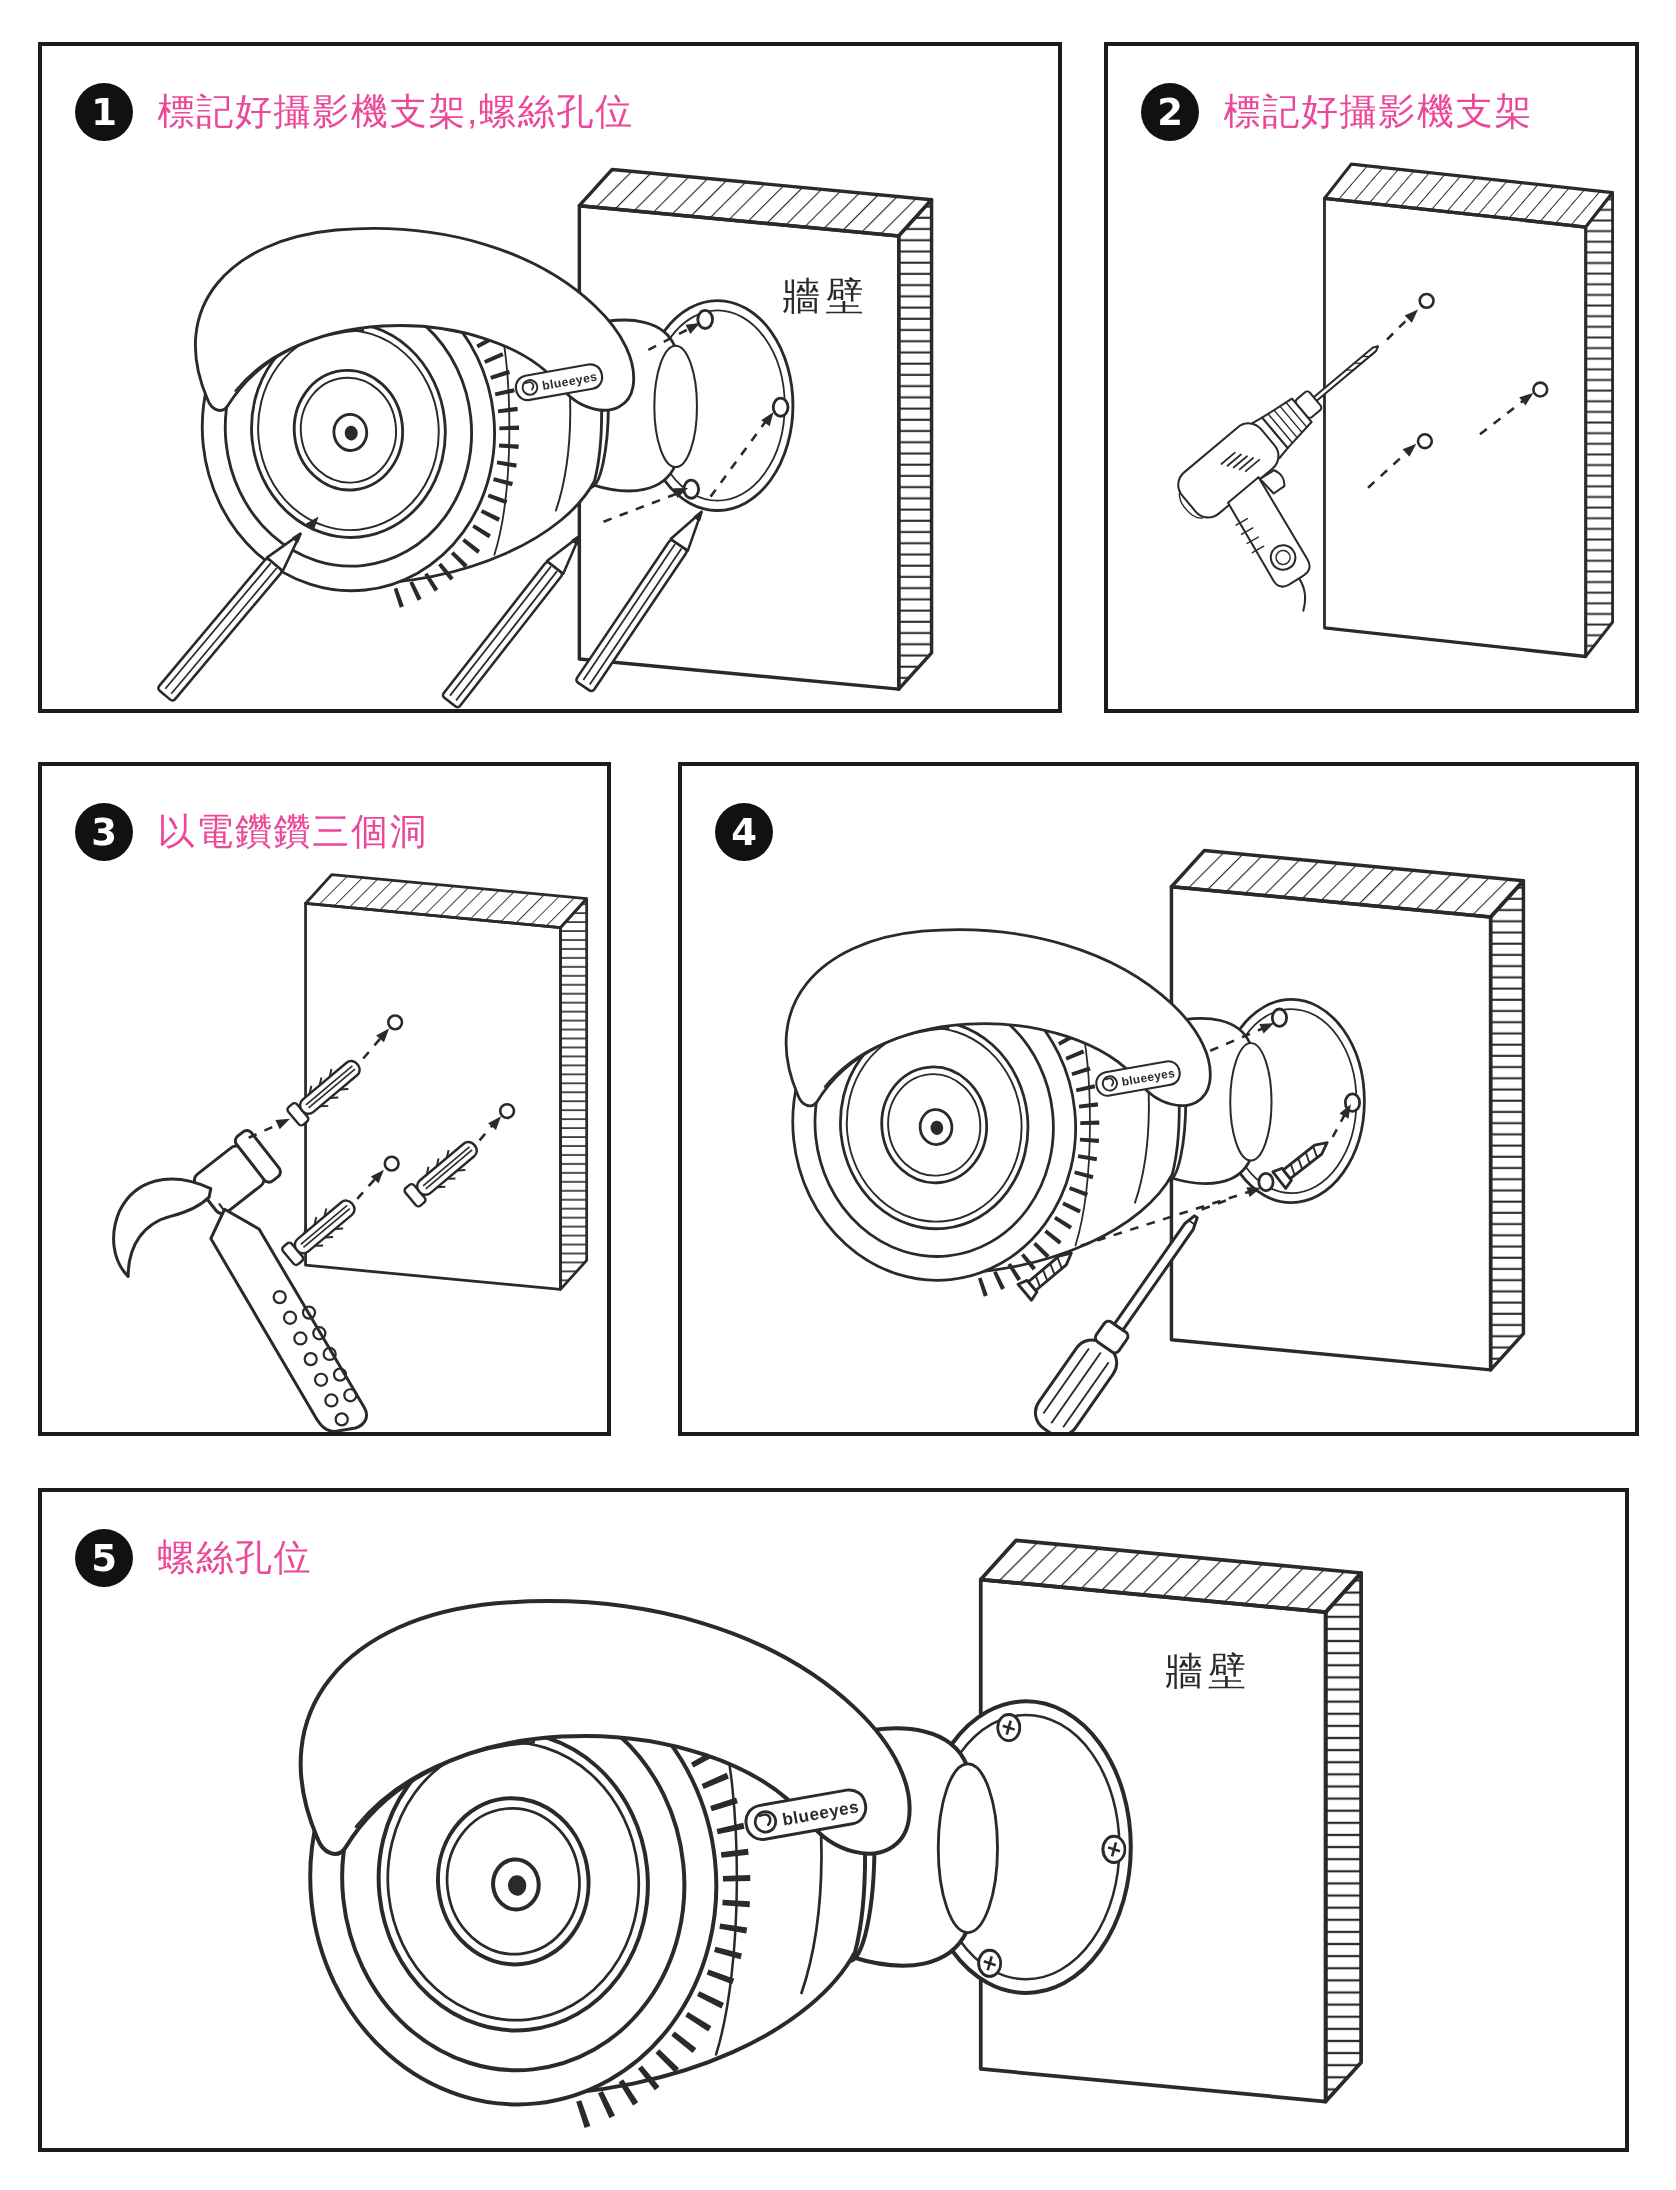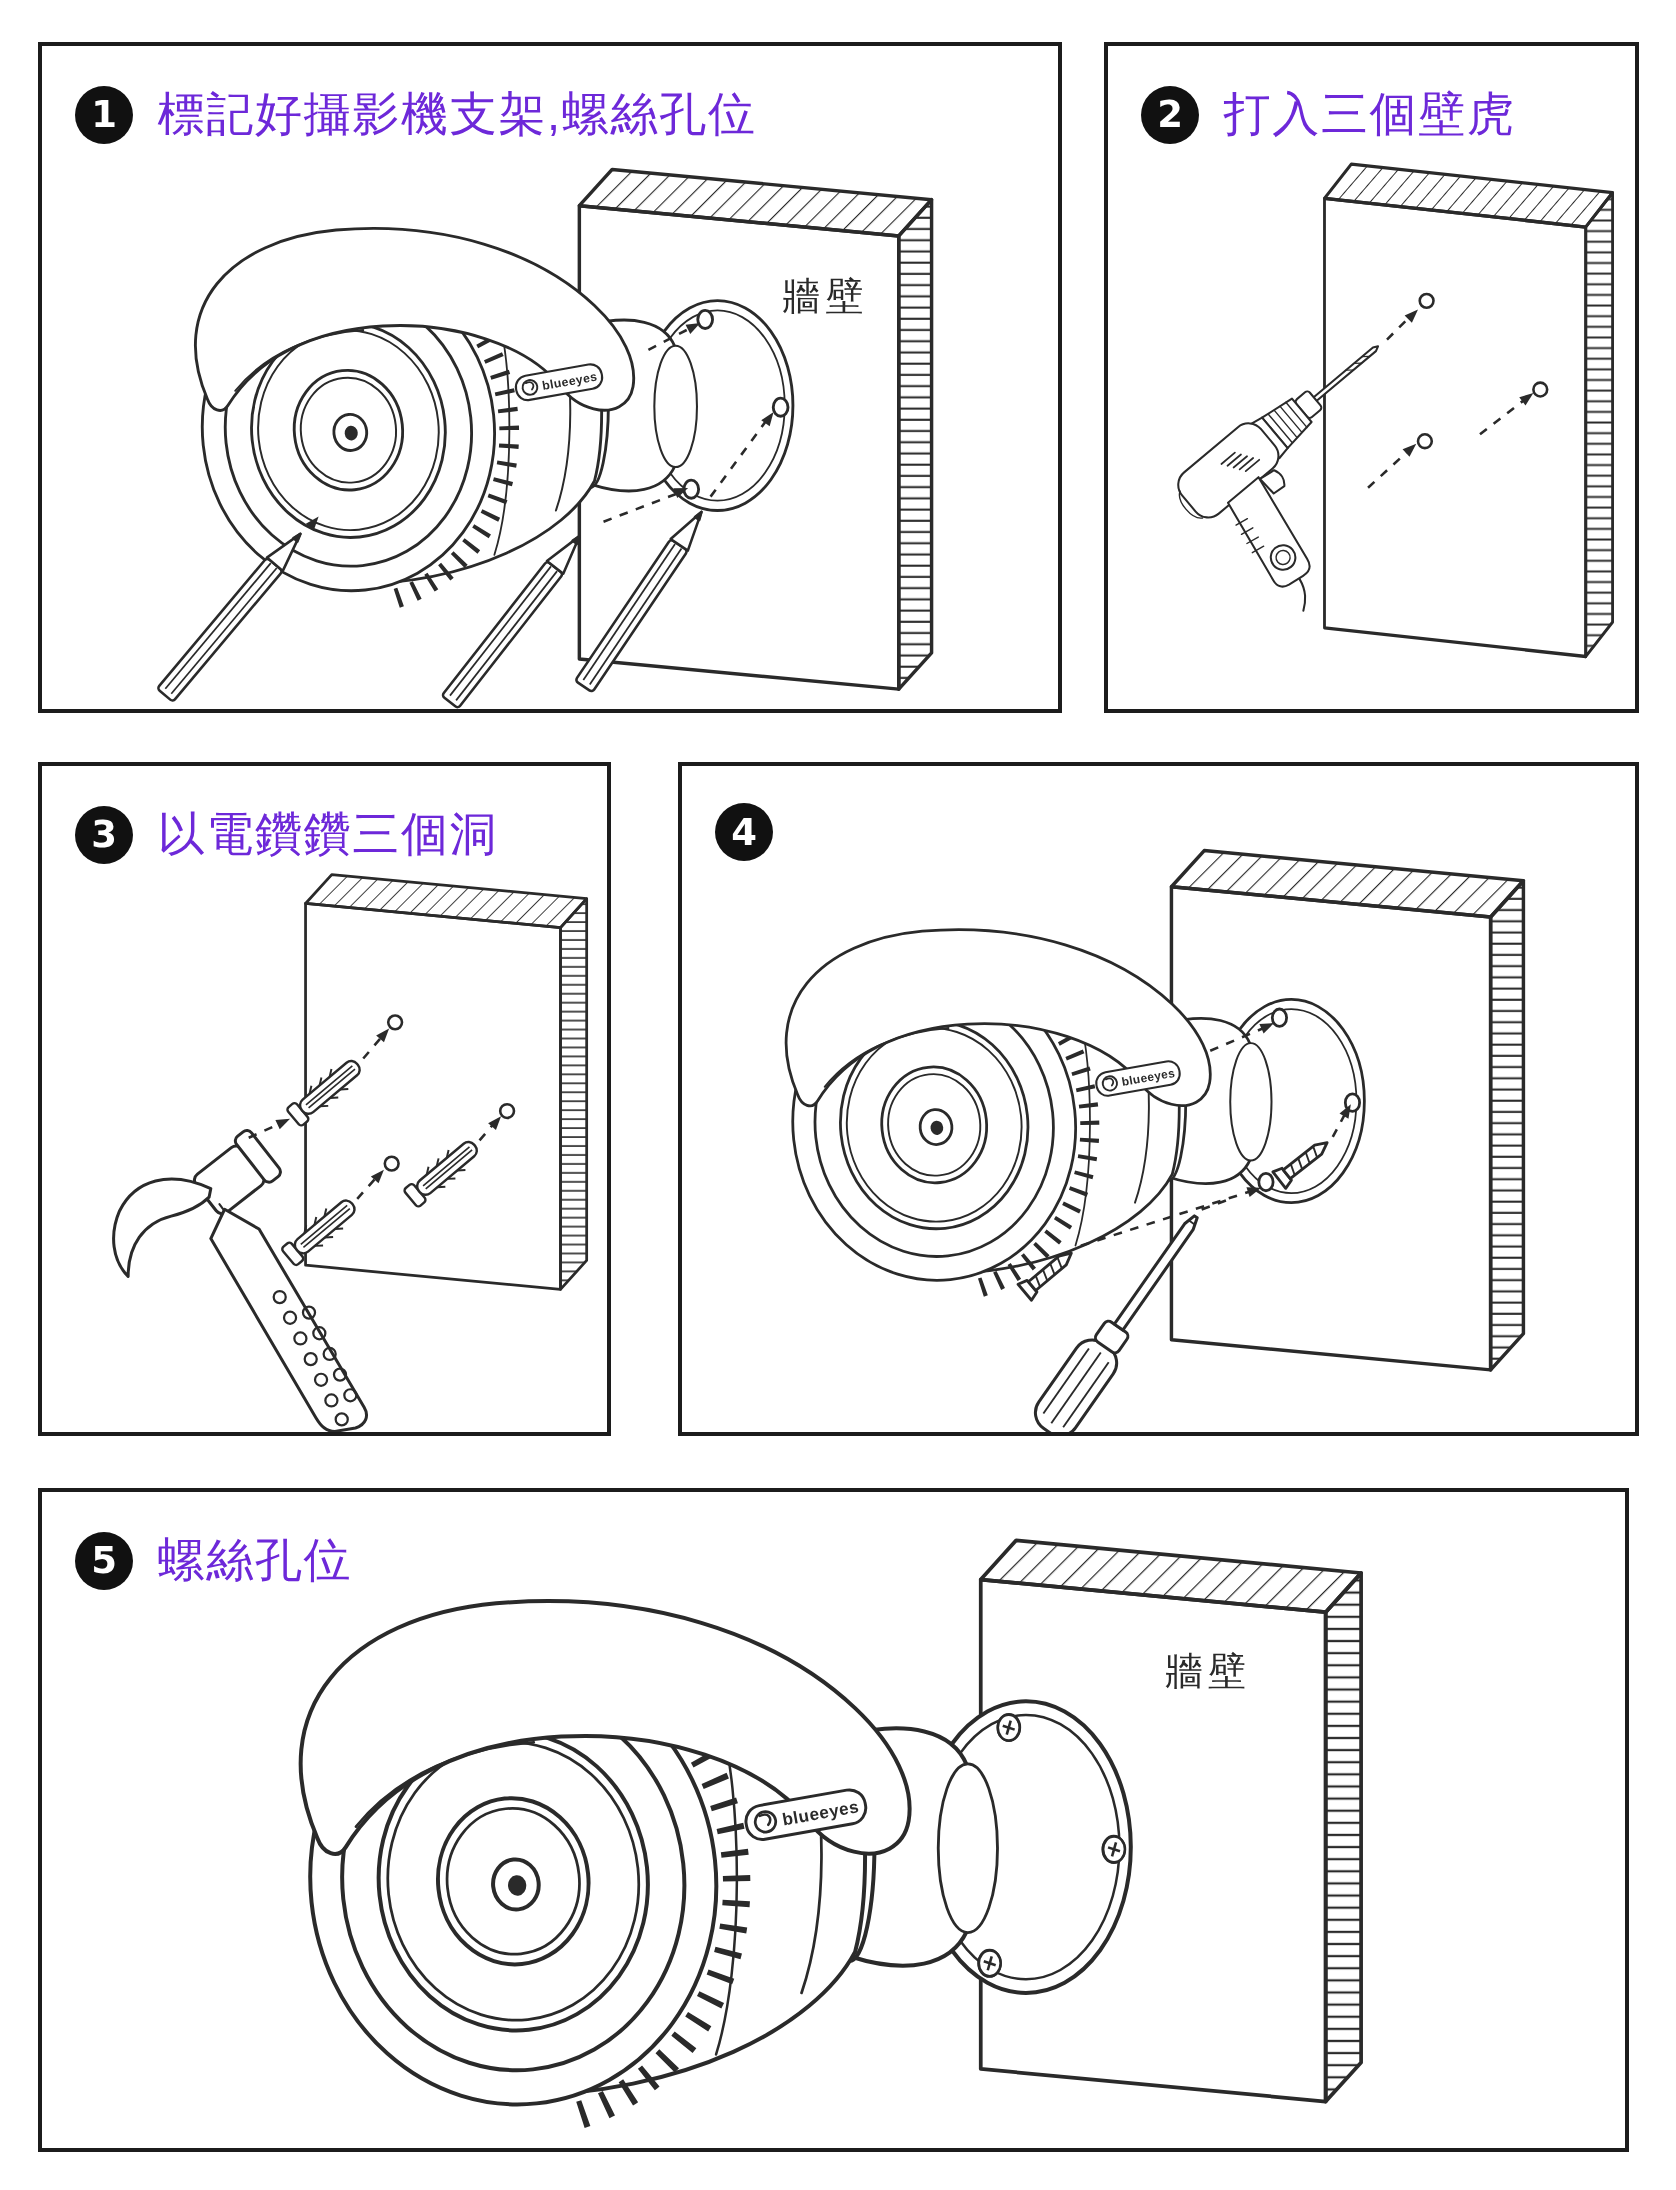--- a/index.html
+++ b/index.html
@@ -3,21 +3,21 @@
 <meta charset="utf-8">
 <style>
   html,body{margin:0;padding:0;background:#ffffff;}
   body{width:1676px;height:2191px;position:relative;font-family:"Liberation Sans","DejaVu Sans",sans-serif;}
   .panel{position:absolute;border:4.4px solid #1c1c1c;background:#fff;box-sizing:border-box;}
   .art{position:absolute;left:0;top:0;width:100%;height:100%;}
   .head{position:absolute;left:33px;top:37px;display:flex;align-items:center;gap:24.5px;z-index:5;}
   .badge{width:58px;height:58px;border-radius:50%;background:#111111;color:#ffffff;
          font-size:37px;font-weight:bold;display:flex;align-items:center;justify-content:center;
          font-family:"DejaVu Sans",sans-serif;}
-  .title{font-size:47px;color:#6d28d9;letter-spacing:1.7px;white-space:nowrap;}
+  .title{font-size:37px;color:#ec4899;letter-spacing:1.7px;white-space:nowrap;}
   .walltxt{font-size:44px;fill:#2a2a2a;letter-spacing:6px;}
   .dashln{stroke:#2a2a2a;stroke-width:3;stroke-dasharray:10 10;fill:none;}
   .hole{fill:#fff;stroke:#2a2a2a;stroke-width:3;}
   .sprite{position:absolute;width:0;height:0;overflow:hidden;}
 </style>
 </head>
 <body>
 
 <svg class="sprite" aria-hidden="true">
   <defs>
@@ -177,21 +177,21 @@
     <use href="#drill" transform="translate(75,548) rotate(-40) scale(0.68)"></use>
     <line class="dashln" x1="324" y1="340" x2="352" y2="312"></line>
     <use href="#ah" transform="translate(360,305) rotate(-45)"></use>
     <line class="dashln" x1="432" y1="450" x2="486" y2="408"></line>
     <use href="#ah" transform="translate(494,402) rotate(-37)"></use>
     <line class="dashln" x1="302" y1="512" x2="350" y2="468"></line>
     <use href="#ah" transform="translate(358,461) rotate(-42)"></use>
   </svg>
   <div class="head">
     <span class="badge">2</span>
-    <span class="title">打入三個壁虎</span>
+    <span class="title">標記好攝影機支架</span>
   </div>
 </div>
 
 <div class="panel" style="left:38px;top:762px;width:573px;height:674px">
   <svg class="art" viewBox="0 0 656 772">
     <use href="#wall" transform="translate(290,95) scale(0.80)"></use>
     <circle class="hole" cx="410" cy="297" r="8"></circle>
     <circle class="hole" cx="540" cy="400" r="8"></circle>
     <circle class="hole" cx="406" cy="461" r="8"></circle>
     <use href="#anchor" transform="translate(292,408) rotate(-40) scale(0.95)"></use>

